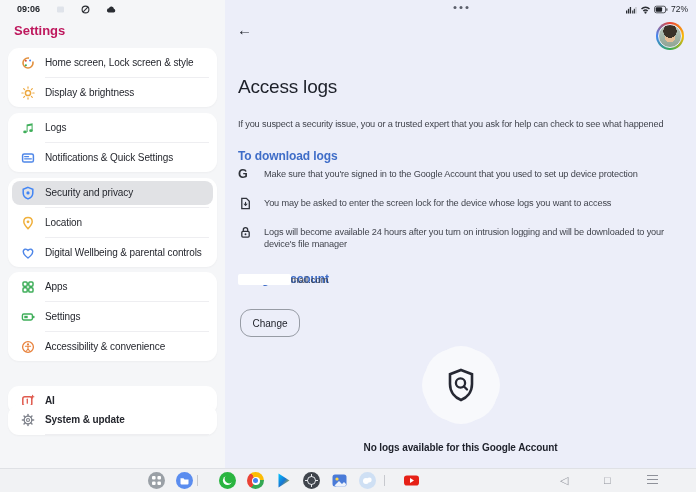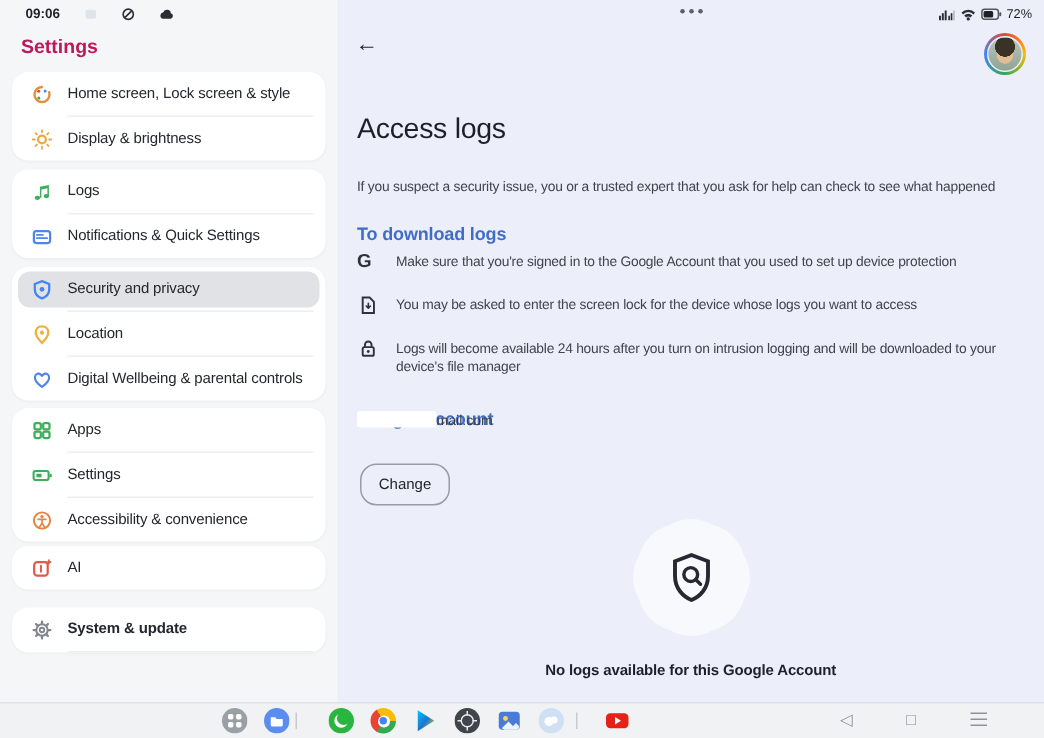--- a/index.html
+++ b/index.html
@@ -193,21 +193,21 @@
     <div class="row">
       <svg class="ic" viewBox="0 0 14 14">
         <circle cx="7" cy="7" r="5.4" fill="none" stroke="#e8823c" stroke-width="1.3"></circle>
         <circle cx="7" cy="4.4" r="1.1" fill="#e8823c"></circle>
         <path d="M4.4 6.2 L9.6 6.2 M7 6.2 V8.8 M7 8.8 L5.5 11 M7 8.8 L8.5 11" stroke="#e8823c" stroke-width="1.1" stroke-linecap="round" fill="none"></path>
       </svg>
       <span class="lbl">Accessibility &amp; convenience</span>
     </div>
   </div>
 
-  <div class="card" style="top:364px;">
+  <div class="card" style="top:386px;font-weight:bold;">
     <div class="row">
       <svg class="ic" viewBox="0 0 14 14">
         <rect x="1.8" y="2.8" width="9" height="9" rx="2" fill="none" stroke="#e05a4e" stroke-width="1.5"></rect>
         <path d="M6.3 5.2 v4" stroke="#e05a4e" stroke-width="1.3" stroke-linecap="round"></path>
         <path d="M11.6 1.4 v2.6 M10.3 2.7 h2.6" stroke="#e05a4e" stroke-width="1.1" stroke-linecap="round"></path>
       </svg>
       <span class="lbl">AI</span>
     </div>
   </div>
 

